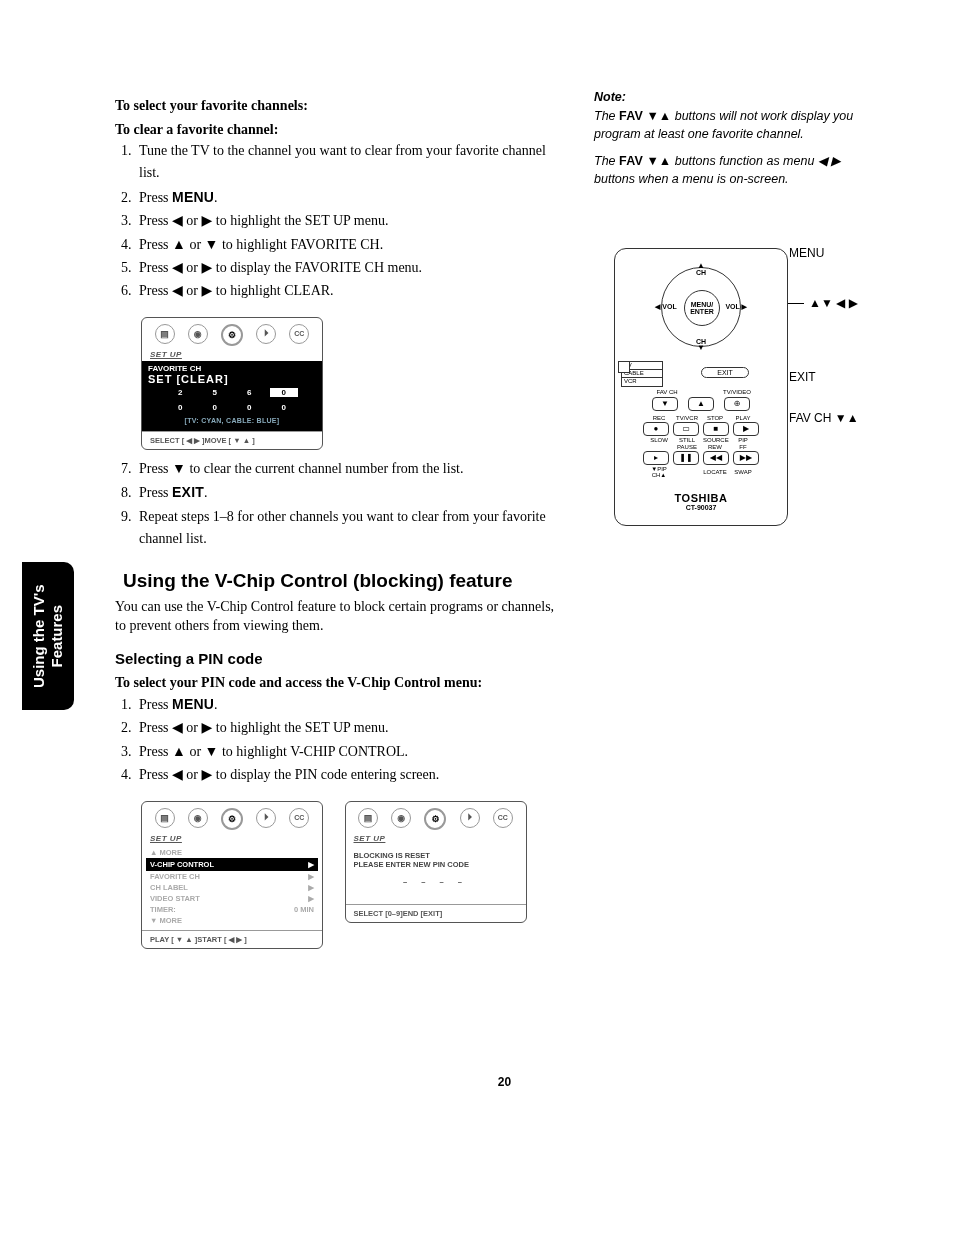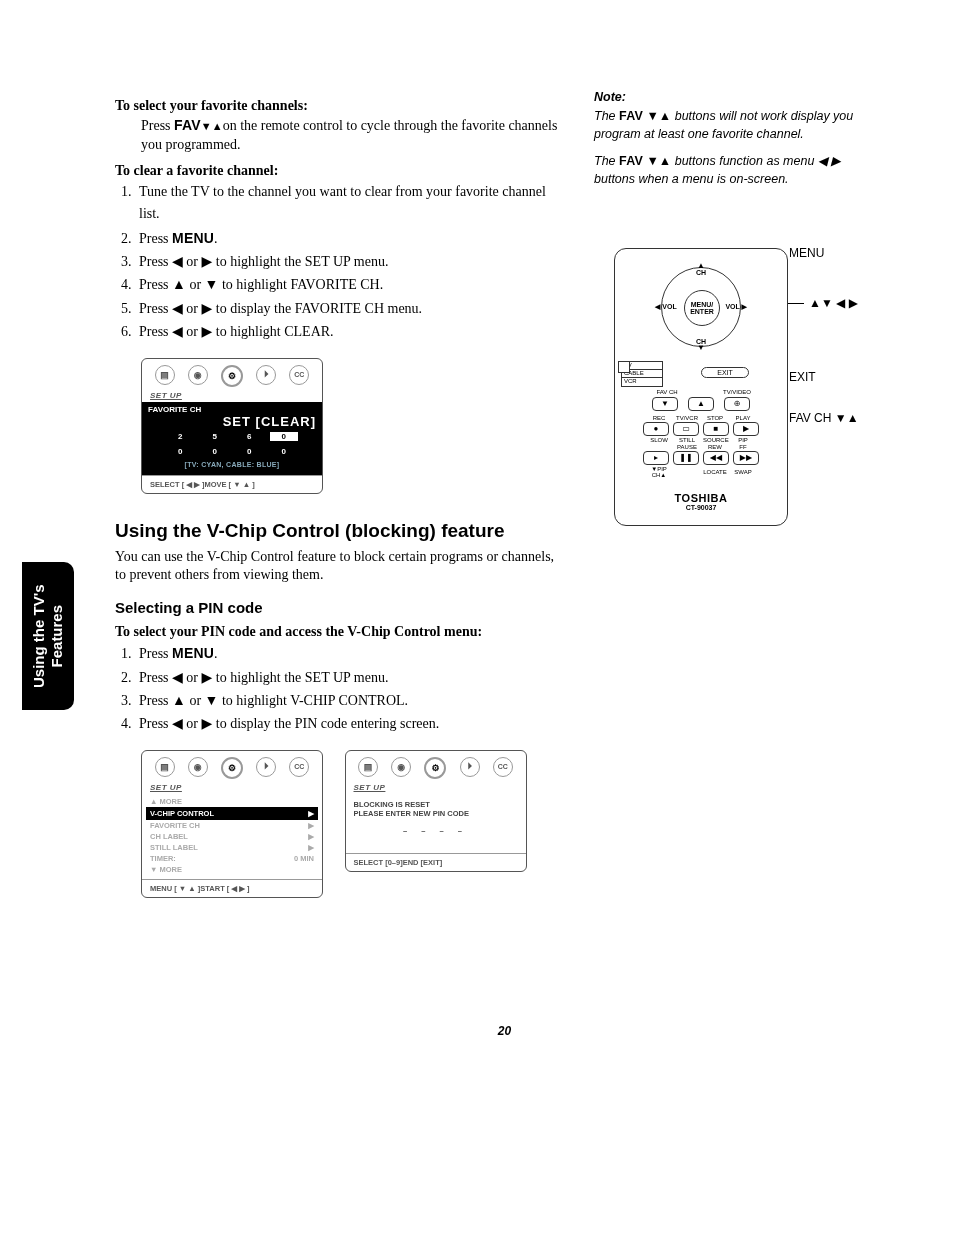--- a/index.html
+++ b/index.html
@@ -32,21 +32,21 @@
   .indent { margin-left: 26px; }
   ol.steps { margin: 2px 0 8px 20px; padding: 0; line-height: 1.6; }
   ol.steps li { margin-bottom: 1px; padding-left: 4px; }
   .btn-label { font-family: Arial, Helvetica, sans-serif; font-weight: bold; letter-spacing: 0.2px; }
   .arrow { font-family: Arial, sans-serif; font-size: 11px; display: inline-block; vertical-align: middle; }
 
   .section-head {
     font-family: Arial, Helvetica, sans-serif;
     font-weight: bold;
     font-size: 19px;
-    margin: 20px 0 6px 0;
+    margin: 20px 0 6px 8px;
   }
   .sub-head {
     font-family: Arial, Helvetica, sans-serif;
     font-weight: bold;
     font-size: 15px;
     margin: 14px 0 4px 0;
   }
 
   .side-tab {
     position: absolute;
@@ -156,39 +156,36 @@
   .brand .m { font-size: 7px; font-weight: bold;}
 
   .lead { position: absolute; height: 1px; background: #000; }
   .callout {
     position: absolute; font-family: Arial, Helvetica, sans-serif;
     font-size: 12px; white-space: nowrap;
   }
 
   .page-num {
     text-align: center; font-family: Arial, Helvetica, sans-serif;
-    font-weight: bold; font-size: 12px; margin-top: 120px; font-style: italic;
+    font-weight: bold; font-size: 12px; margin-top: 120px;
   }
 </style>
 </head>
 <body>
 
 <div class="page">
 
   <div class="side-tab">
     <span style="white-space: pre-line; display: inline-block;">Using the TV's
 Features</span>
   </div>
 
   <div class="left-col">
 
     <div class="bold-sub">To select your favorite channels:</div>
-    <div class="para indent">
-      <span>Press </span><span class="btn-label">FAV</span><span class="arrow"> ▼▲ </span><span>on the remote control to cycle through the favorite channels you programmed.</span>
-    </div>
 
     <div class="bold-sub">To clear a favorite channel:</div>
     <ol class="steps">
       <li>Tune the TV to the channel you want to clear from your favorite channel list.</li>
       <li><span>Press </span><span class="btn-label">MENU</span><span>.</span></li>
       <li>Press ◀ or ▶ to highlight the SET UP menu.</li>
       <li>Press ▲ or ▼ to highlight FAVORITE CH.</li>
       <li>Press ◀ or ▶ to display the FAVORITE CH menu.</li>
       <li>Press ◀ or ▶ to highlight CLEAR.</li>
     </ol>
@@ -198,39 +195,44 @@
       <div class="osd-icons">
         <span class="ic">▤</span>
         <span class="ic">◉</span>
         <span class="ic" style="border-width:2px;color:#000;">⚙</span>
         <span class="ic">⏵</span>
         <span class="ic" style="font-size:7px;">CC</span>
       </div>
       <div class="osd-sec">SET UP</div>
       <div class="osd-black">
         <div style="font-size:8px;">FAVORITE CH</div>
-        <div style="text-align:right;font-size:13px;letter-spacing:1px;">SET  [CLEAR]</div>
+        <div style="text-align:left;font-size:11px;letter-spacing:1px;">SET  [CLEAR]</div>
         <div class="osd-grid">
           <span class="osd-cell">2</span>
           <span class="osd-cell">5</span>
           <span class="osd-cell">6</span>
           <span class="osd-cell hl">0</span>
           <span class="osd-cell">0</span>
           <span class="osd-cell">0</span>
           <span class="osd-cell">0</span>
           <span class="osd-cell">0</span>
         </div>
         <div class="osd-note">[TV: CYAN,  CABLE: BLUE]</div>
       </div>
       <div class="osd-foot">
         <span>SELECT [ ◀  ▶ ]</span>
         <span>MOVE [ ▼ ▲ ]</span>
       </div>
     </div>
 
+    <ol class="steps" start="7">
+      <li>Press ▼ to clear the current channel number from the list.</li>
+      <li><span>Press </span><span class="btn-label">EXIT</span><span>.</span></li>
+      <li>Repeat steps 1–8 for other channels you want to clear from your favorite channel list.</li>
+    </ol>
 
     <div class="section-head">Using the V-Chip Control (blocking) feature</div>
     <div class="para">You can use the V-Chip Control feature to block certain programs or channels, to prevent others from viewing them.</div>
     <div class="sub-head">Selecting a PIN code</div>
     <div class="bold-sub">To select your PIN code and access the V-Chip Control menu:</div>
     <ol class="steps">
       <li><span>Press </span><span class="btn-label">MENU</span><span>.</span></li>
       <li>Press ◀ or ▶ to highlight the SET UP menu.</li>
       <li>Press ▲ or ▼ to highlight V-CHIP CONTROL.</li>
       <li>Press ◀ or ▶ to display the PIN code entering screen.</li>
@@ -255,31 +257,31 @@
             </div>
           <div class="mi">
               <span>FAVORITE CH</span>
               <span>▶</span>
             </div>
           <div class="mi">
               <span>CH LABEL</span>
               <span>▶</span>
             </div>
           <div class="mi">
-              <span>STILL LABEL</span>
+              <span>VIDEO START</span>
               <span>▶</span>
             </div>
           <div class="mi">
               <span>TIMER:</span>
               <span>0 MIN</span>
             </div>
           <div class="mi">▼ MORE</div>
         </div>
         <div class="osd-foot">
-          <span>MENU [ ▼ ▲ ]</span>
+          <span>PLAY [ ▼ ▲ ]</span>
           <span>START [ ◀  ▶ ]</span>
         </div>
       </div>
 
       <div class="osd" style="margin-left:12px;">
         <div class="osd-icons">
           <span class="ic">▤</span>
           <span class="ic">◉</span>
           <span class="ic" style="border-width:2px;color:#000;">⚙</span>
           <span class="ic">⏵</span>

